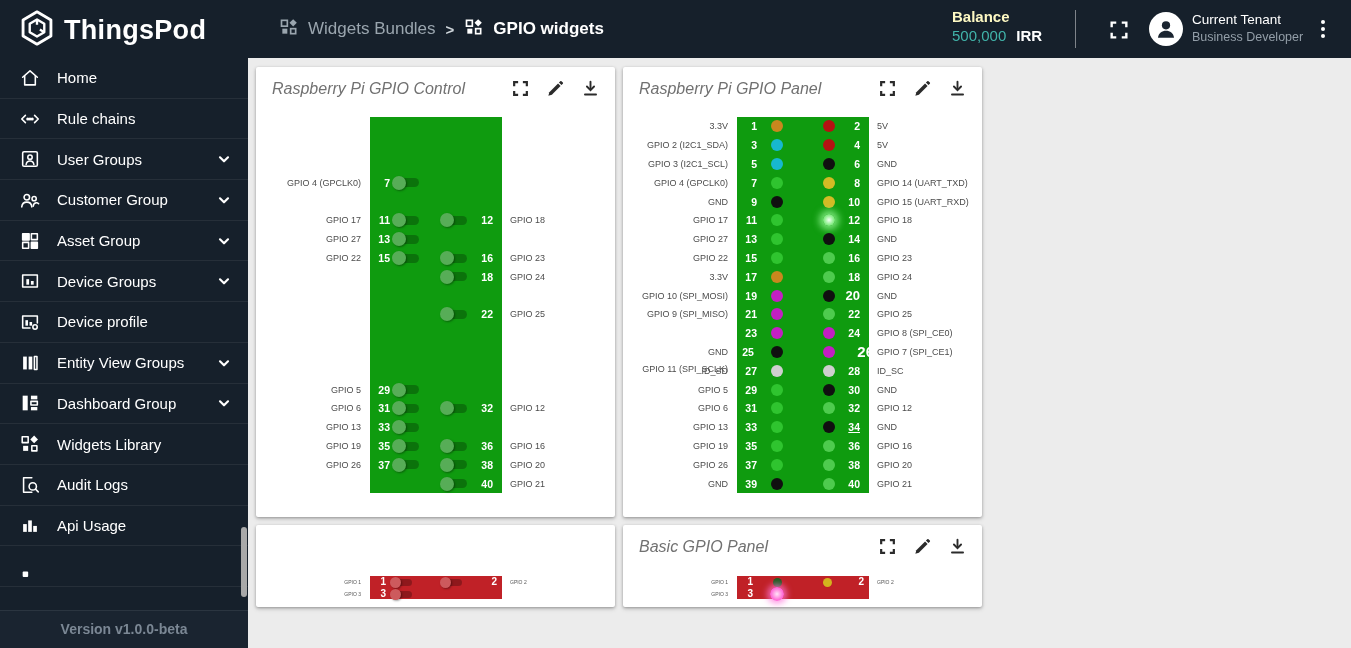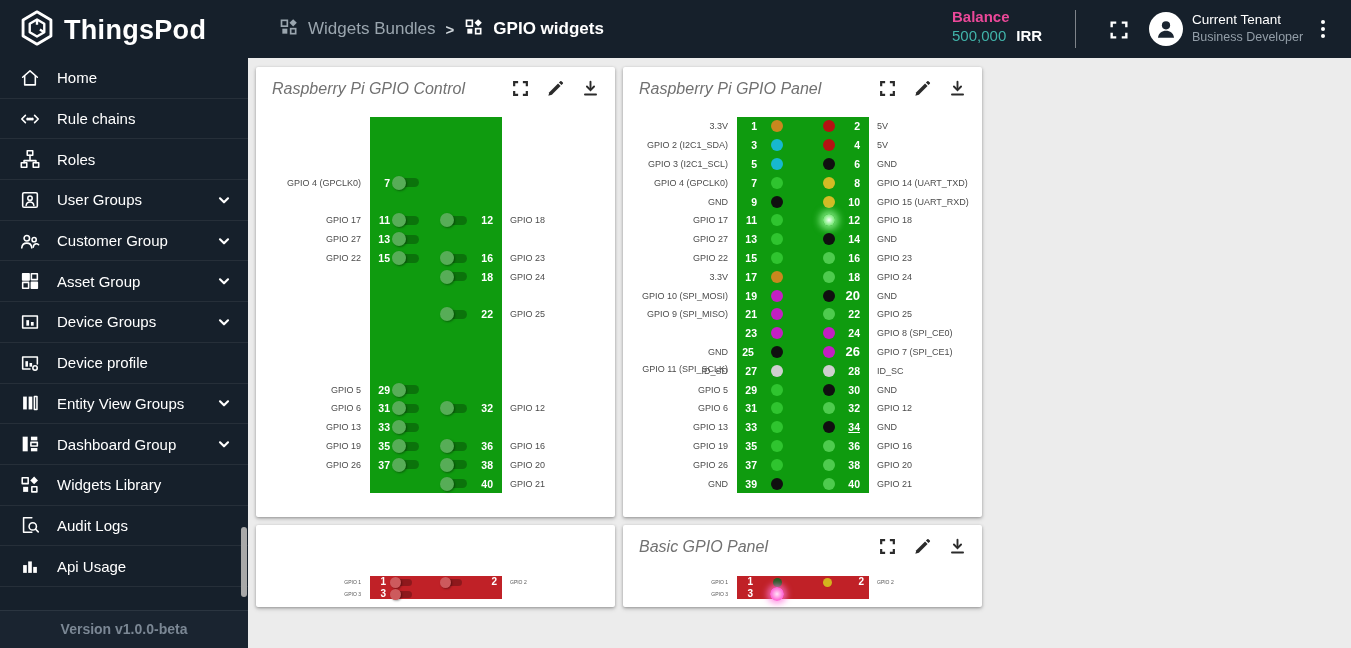--- a/index.html
+++ b/index.html
@@ -10,21 +10,21 @@
   
   #header { position:absolute; left:0; top:0; width:1351px; height:58px; background:#16202b; z-index:5; }
   .logo { position:absolute; left:18px; top:9px; display:flex; align-items:center; gap:8px; cursor:pointer; }
   .logo-text { color:#fff; font-size:27px; font-weight:bold; letter-spacing:0.3px; }
   .crumbs { position:absolute; left:279px; top:0; height:58px; display:flex; align-items:center; gap:10px; }
   .crumb { display:flex; align-items:center; gap:9px; cursor:pointer; }
   .crumb-label { font-size:17px; color:#9aa5ae; }
   .crumb.current .crumb-label { color:#fff; font-weight:bold; }
   .crumb-sep { color:#cfd6db; font-size:15px; font-weight:bold; }
   .balance { position:absolute; left:952px; top:8px; cursor:pointer; }
-  .balance-label { color:#ec4899; font-size:15px; font-weight:bold; }
+  .balance-label { color:#fef9c3; font-size:15px; font-weight:bold; }
   .balance-row { display:flex; gap:10px; margin-top:2px; align-items:baseline; }
   .balance-value { color:#41b3a9; font-size:15px; }
   .balance-cur { color:#fff; font-size:15px; font-weight:bold; }
   .hdr-divider { position:absolute; left:1075px; top:10px; width:1px; height:38px; background:rgba(255,255,255,0.45); }
   .hdr-fullscreen { position:absolute; left:1108px; top:19px; width:22px; height:22px; cursor:pointer; }
   .avatar { position:absolute; left:1149px; top:12px; width:34px; height:34px; border-radius:50%; background:#fff;
     display:flex; align-items:center; justify-content:center; cursor:pointer; }
   .tenant { position:absolute; left:1192px; top:12px; }
   .tenant-name { color:#fff; font-size:13.5px; }
   .tenant-role { color:#939ea8; font-size:12.5px; margin-top:3px; }
@@ -159,29 +159,20 @@
         </div>
         <div class="side-item">
           <span class="side-icon"><svg width="22" height="22" viewBox="0 0 24 24" fill="none" stroke="#fff" stroke-width="1.7" stroke-linecap="round" stroke-linejoin="round">
               <path d="M7 8 L3 12 L7 16"></path>
               <path d="M17 8 L21 12 L17 16"></path>
               <circle cx="9.6" cy="12" r="0.9" fill="#fff"></circle>
               <circle cx="12" cy="12" r="0.9" fill="#fff"></circle>
               <circle cx="14.4" cy="12" r="0.9" fill="#fff"></circle>
             </svg></span>
           <span class="side-label">Rule chains</span>
-        </div>
-        <div class="side-item">
-          <span class="side-icon"><svg width="22" height="22" viewBox="0 0 24 24" fill="none" stroke="#fff" stroke-width="1.7" stroke-linecap="round" stroke-linejoin="round">
-              <rect x="9" y="3" width="6" height="5"></rect>
-              <rect x="2.5" y="16" width="6" height="5"></rect>
-              <rect x="15.5" y="16" width="6" height="5"></rect>
-              <path d="M12 8 V12 M5.5 16 V13.8 H18.5 V16 M12 12 V13.8"></path>
-            </svg></span>
-          <span class="side-label">Roles</span>
         </div>
         <div class="side-item">
           <span class="side-icon"><svg width="22" height="22" viewBox="0 0 24 24" fill="none" stroke="#fff" stroke-width="1.7" stroke-linecap="round" stroke-linejoin="round">
               <rect x="4" y="4" width="16" height="16" rx="1.5"></rect>
               <circle cx="12" cy="10" r="2.4"></circle>
               <path d="M7.8 18 c0.4-2.6 2-3.8 4.2-3.8 s3.8 1.2 4.2 3.8"></path>
             </svg></span>
           <span class="side-label">User Groups</span>
           <span class="side-chevron"><svg width="16" height="16" viewBox="0 0 24 24" fill="none" stroke="#fff" stroke-width="3.2" stroke-linecap="round" stroke-linejoin="round">
               <path d="M6 9.5 L12 15.5 L18 9.5"></path>
@@ -501,21 +492,21 @@
         <span class="prow-el plbl tal-r" style="left: 0px; top: 257.2px; width: 105px; height: 18px; line-height: 18px; margin-top: 36px;">GPIO 11 (SPI_SCLK)</span>
         <span class="prow-el pnum tal-r" style="left: 116px; top: 257.2px; width: 18px; height: 18px; line-height: 18px; font-size: 10.5px;">23</span>
         <span class="dot" style="left: 148px; top: 260.2px; width: 12px; height: 12px; background: rgb(195, 31, 195);"></span>
         <span class="dot" style="left: 200px; top: 260.2px; width: 12px; height: 12px; background: rgb(195, 31, 195);"></span>
         <span class="prow-el pnum tal-r" style="left: 215px; top: 257.2px; width: 22px; height: 18px; line-height: 18px; font-size: 10.5px;">24</span>
         <span class="prow-el plbl" style="left: 254px; top: 257.2px; width: 103px; height: 18px; line-height: 18px;">GPIO 8 (SPI_CE0)</span>
         <span class="prow-el plbl tal-r" style="left: 0px; top: 276px; width: 105px; height: 18px; line-height: 18px;">GND</span>
         <span class="prow-el pnum tal-r" style="left: 116px; top: 276px; width: 18px; height: 18px; line-height: 18px; font-size: 10.5px; text-align: center;">25</span>
         <span class="dot" style="left: 148px; top: 279px; width: 12px; height: 12px; background: rgb(16, 16, 16);"></span>
         <span class="dot" style="left: 200px; top: 279px; width: 12px; height: 12px; background: rgb(195, 31, 195);"></span>
-        <span class="prow-el pnum tal-r" style="left: 215px; top: 276px; width: 22px; height: 18px; line-height: 18px; font-size: 13px;">26</span>
+        <span class="prow-el pnum tal-r" style="left: 229px; top: 276px; width: 22px; height: 18px; line-height: 18px; font-size: 15px;">26</span>
         <span class="prow-el plbl" style="left: 254px; top: 276px; width: 103px; height: 18px; line-height: 18px;">GPIO 7 (SPI_CE1)</span>
         <span class="prow-el plbl tal-r" style="left: 0px; top: 294.8px; width: 105px; height: 18px; line-height: 18px;">ID_SD</span>
         <span class="prow-el pnum tal-r" style="left: 116px; top: 294.8px; width: 18px; height: 18px; line-height: 18px; font-size: 10.5px;">27</span>
         <span class="dot" style="left: 148px; top: 297.8px; width: 12px; height: 12px; background: rgb(207, 207, 207);"></span>
         <span class="dot" style="left: 200px; top: 297.8px; width: 12px; height: 12px; background: rgb(207, 207, 207);"></span>
         <span class="prow-el pnum tal-r" style="left: 215px; top: 294.8px; width: 22px; height: 18px; line-height: 18px; font-size: 10.5px;">28</span>
         <span class="prow-el plbl" style="left: 254px; top: 294.8px; width: 103px; height: 18px; line-height: 18px;">ID_SC</span>
         <span class="prow-el plbl tal-r" style="left: 0px; top: 313.6px; width: 105px; height: 18px; line-height: 18px;">GPIO 5</span>
         <span class="prow-el pnum tal-r" style="left: 116px; top: 313.6px; width: 18px; height: 18px; line-height: 18px; font-size: 10.5px;">29</span>
         <span class="dot" style="left: 148px; top: 316.6px; width: 12px; height: 12px; background: rgb(47, 196, 47);"></span>

